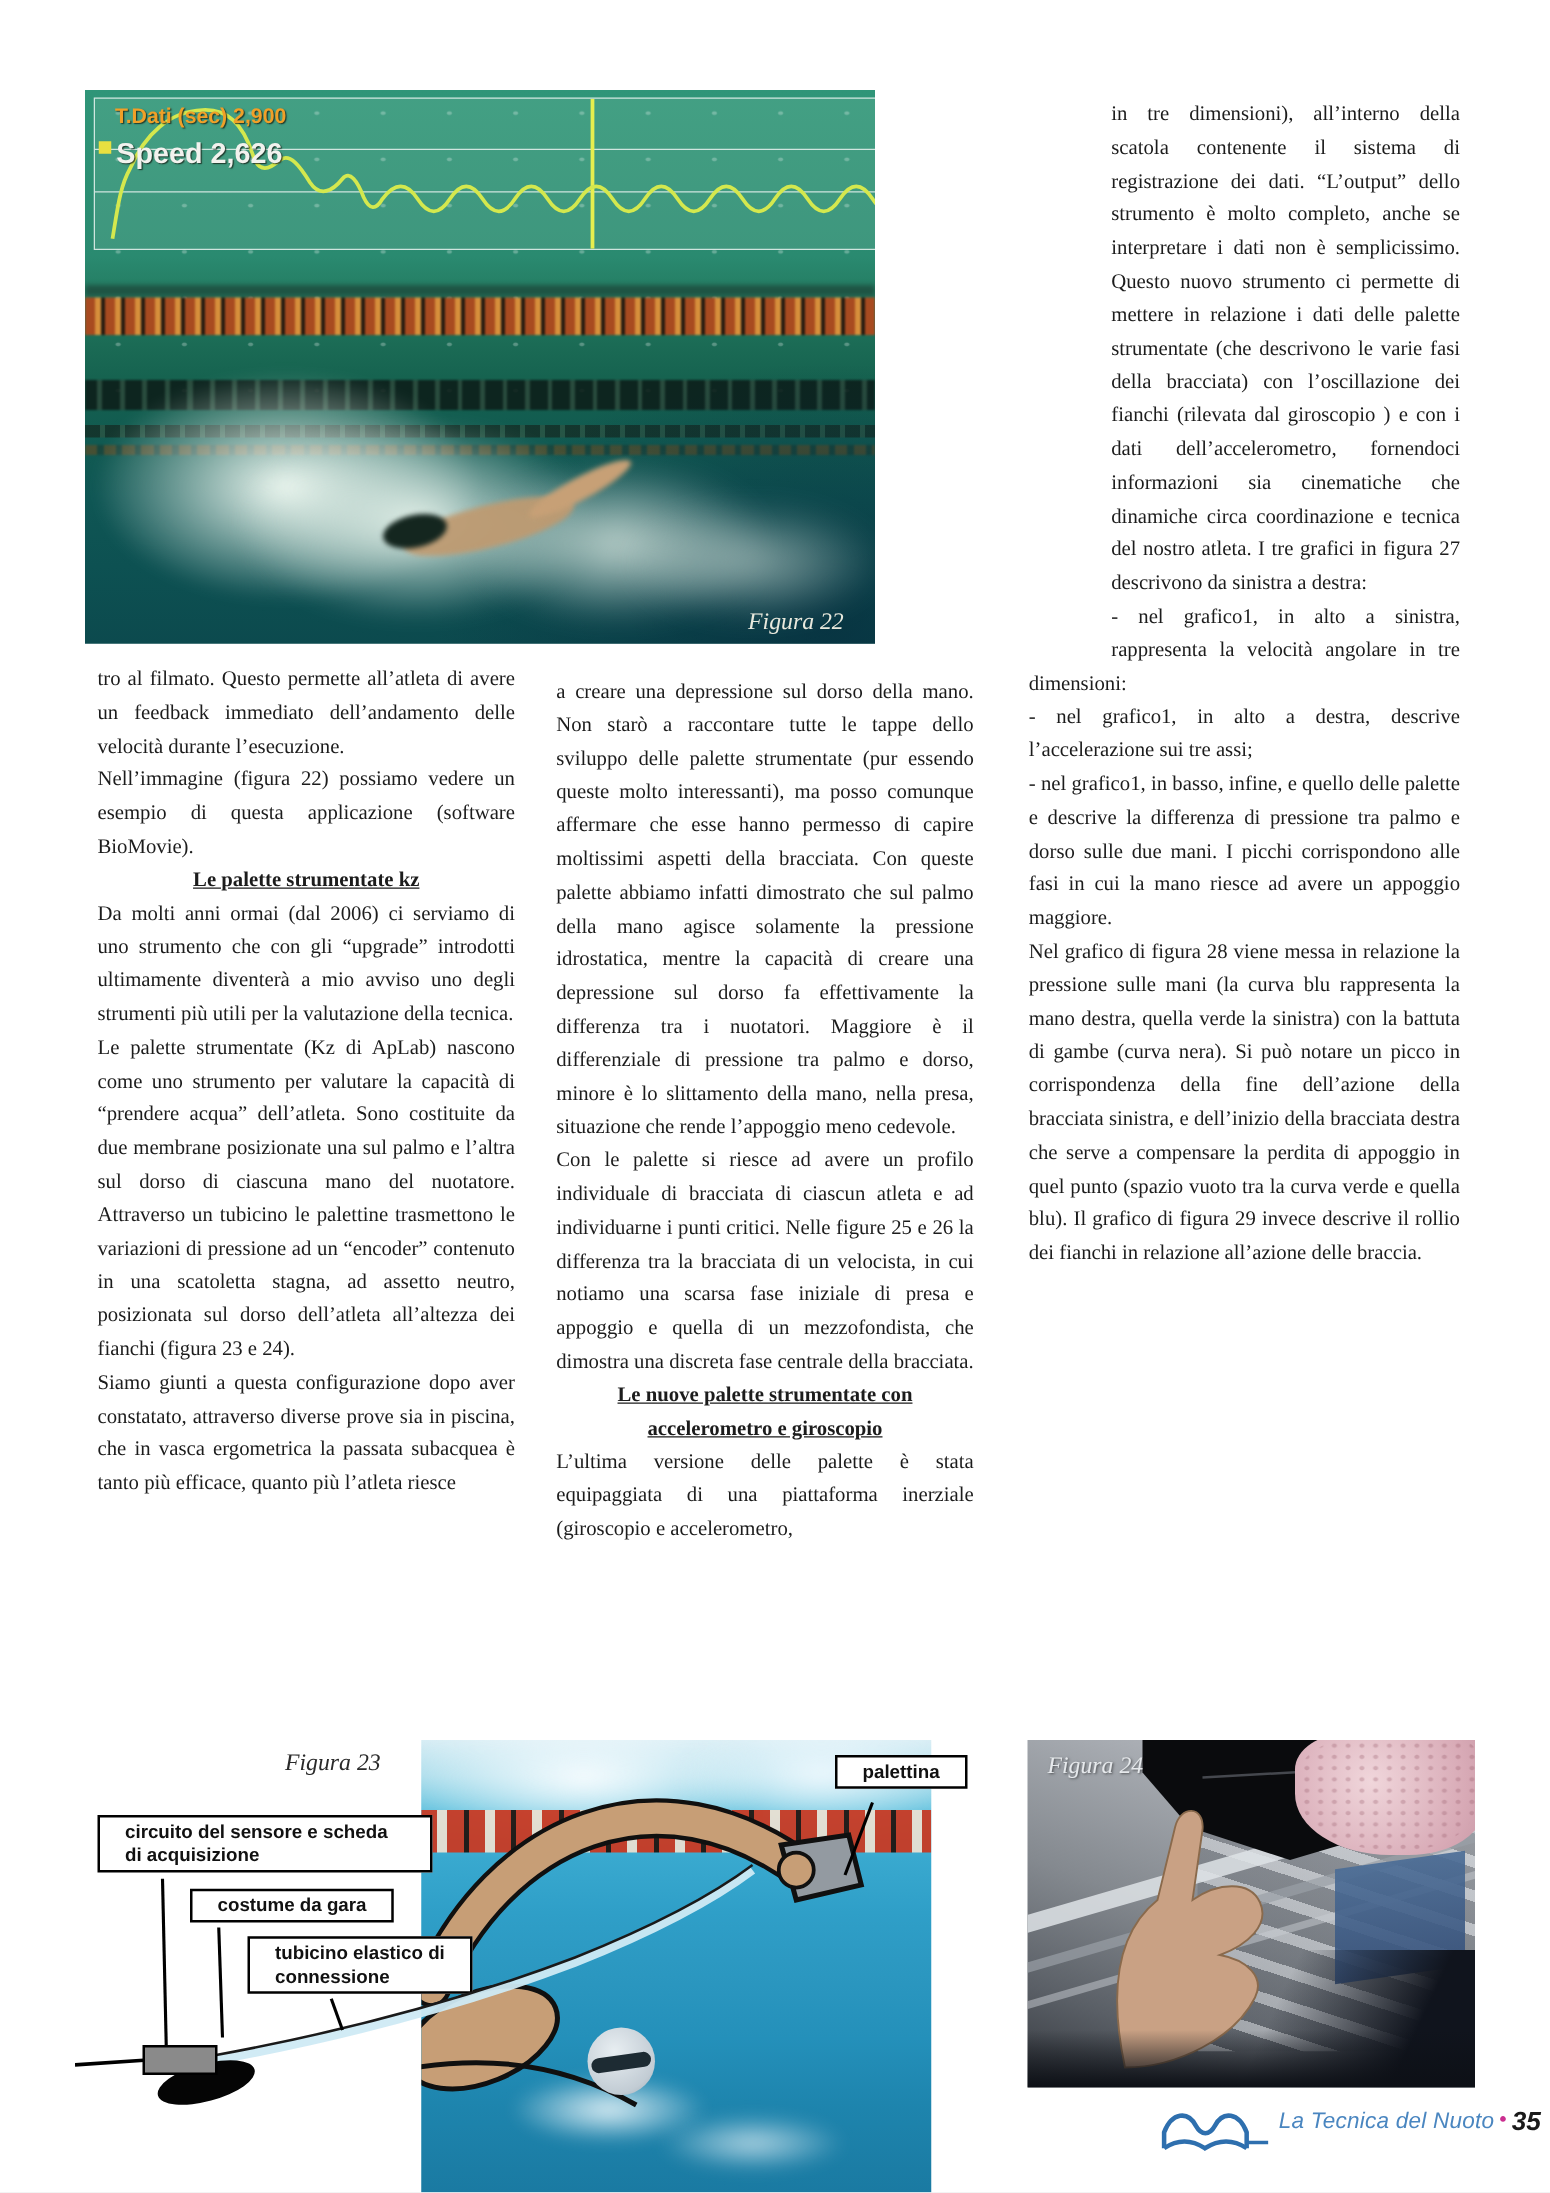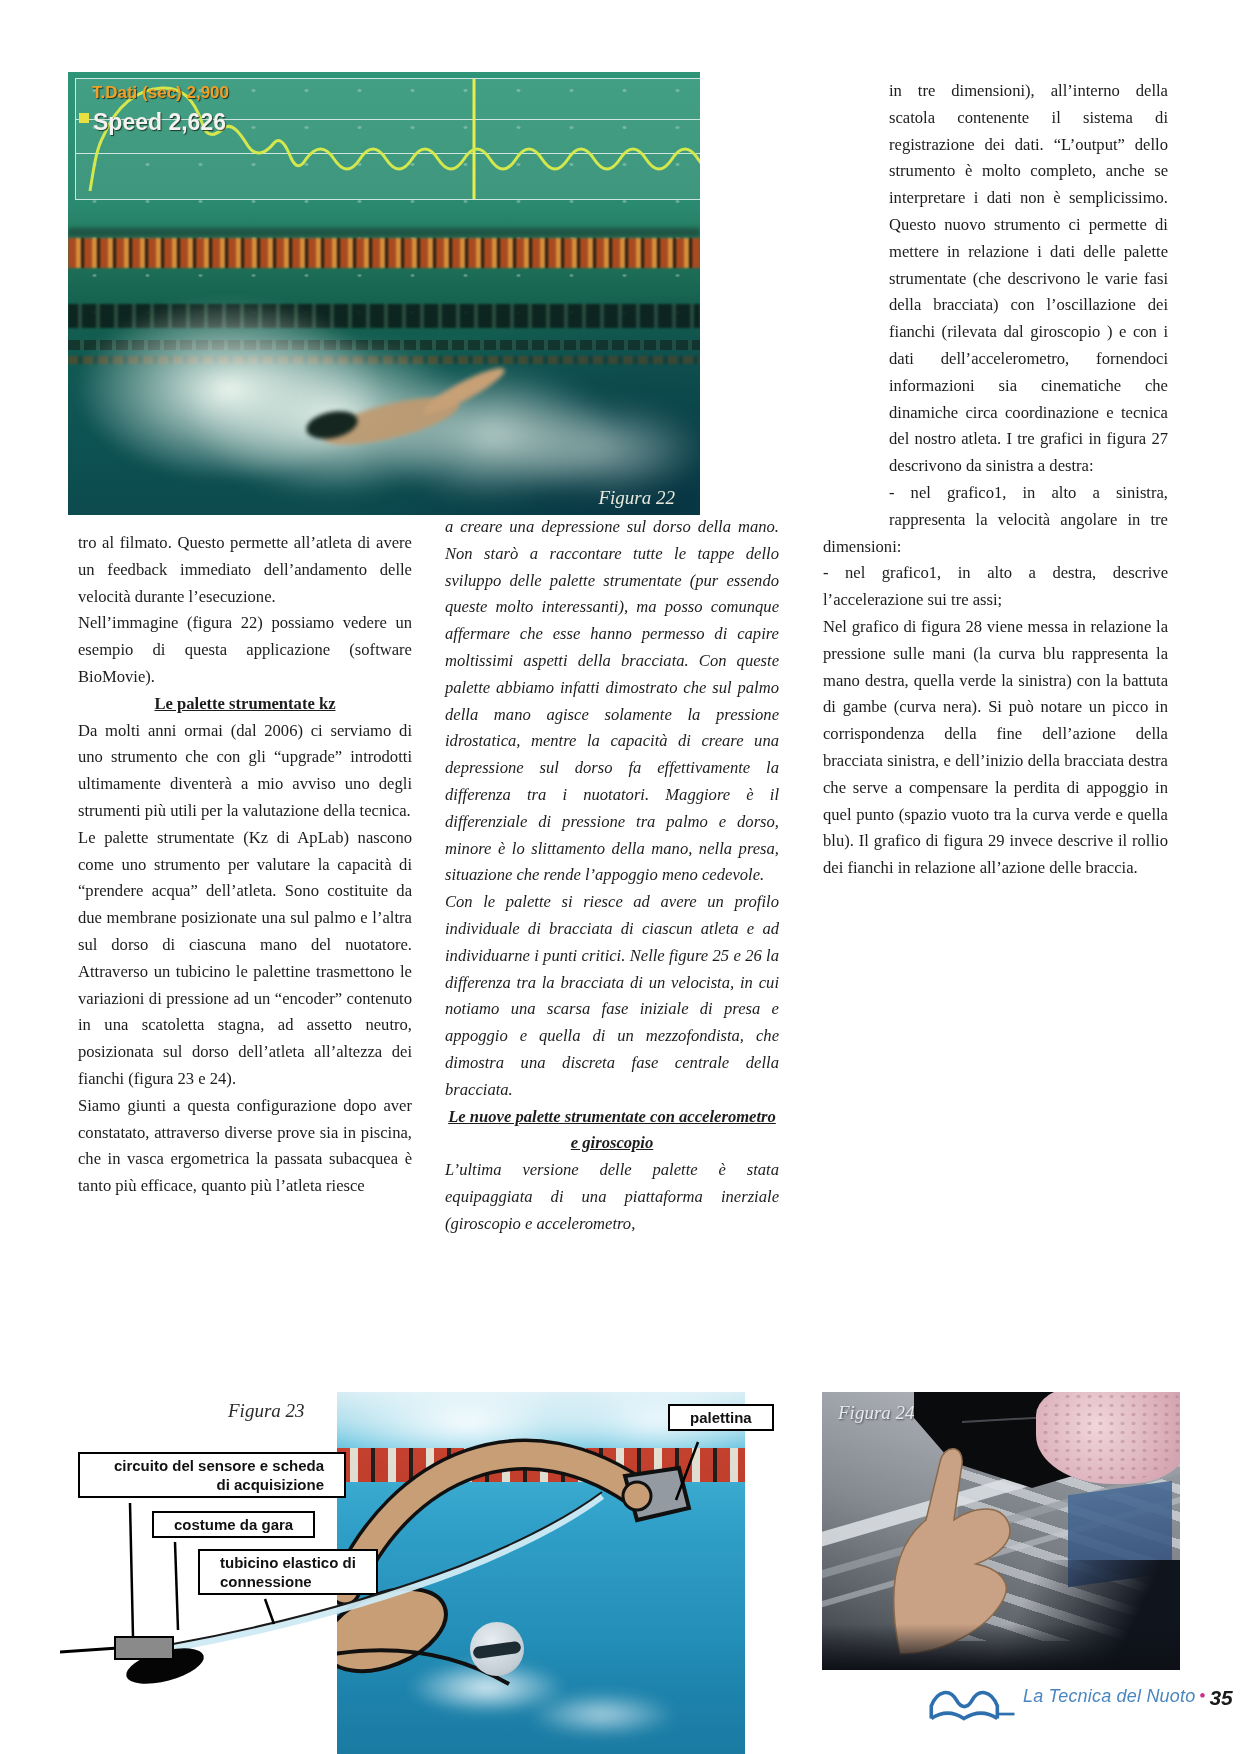--- a/index.html
+++ b/index.html
@@ -41,21 +41,21 @@
   .swatch{position:absolute;left:3px;top:34px;width:10px;height:10px;background:#e8e040;}
   .tick{position:absolute;right:3px;font-family:"Liberation Sans",sans-serif;font-weight:bold;font-size:12px;
         color:#eef2ee;text-shadow:1px 1px 1px rgba(20,30,20,.7);}
   .fig22cap{position:absolute;right:25px;bottom:6px;font-style:italic;font-size:19px;color:#e9e9dd;}
   
   .col{position:absolute;font-size:16.6px;line-height:26.8px;text-align:justify;}
   .col p{margin:0;}
   .col-heading{text-align:center;font-weight:bold;margin:0;}
   .col-heading span{text-decoration:underline;}
   .c1{left:78px;top:530px;width:334px;}
-  .c2{left:445px;top:514px;width:334px;font-style:italic;}
+  .c2{left:445px;top:540px;width:334px;}
   .c3{left:823px;top:78px;width:345px;}
   .c3 .spacer{float:left;width:66px;height:452px;}
   
   .fig23cap{position:absolute;left:228px;top:1400px;font-style:italic;font-size:19px;color:#2a2a2a;}
   .fig23photo{position:absolute;left:337px;top:1392px;width:408px;height:362px;overflow:hidden;
         background:linear-gradient(180deg,#d8eef5 0%,#a8dceb 8%,#62c2de 16%,#39a9cf 26%,#2f9fc8 38%,#2b97c0 52%,#2490ba 66%,#1e85ae 80%,#1a7aa2 100%);}
   .f23splash1{left:-20px;top:-25px;width:300px;height:110px;background:radial-gradient(rgba(250,253,255,.95),rgba(250,253,255,0) 70%);filter:blur(6px);}
   .f23splash2{left:200px;top:-20px;width:240px;height:95px;background:radial-gradient(rgba(245,251,255,.9),rgba(245,251,255,0) 70%);filter:blur(7px);}
   .f23foam1{left:70px;top:268px;width:160px;height:55px;background:radial-gradient(rgba(240,249,252,.9),rgba(240,249,252,0) 70%);filter:blur(6px);}
   .f23foam2{left:190px;top:300px;width:150px;height:45px;background:radial-gradient(rgba(240,249,252,.7),rgba(240,249,252,0) 70%);filter:blur(7px);}
@@ -143,20 +143,21 @@
     <p>Con le palette si riesce ad avere un profilo individuale di bracciata di ciascun atleta e ad individuarne i punti critici. Nelle figure 25 e 26 la differenza tra la bracciata di un velocista, in cui notiamo una scarsa fase iniziale di presa e appoggio e quella di un mezzofondista, che dimostra una discreta fase centrale della bracciata.</p>
     <p class="col-heading"><span>Le nuove palette strumentate con accelerometro e giroscopio</span></p>
     <p>L’ultima versione delle palette è stata equipaggiata di una piattaforma inerziale (giroscopio e accelerometro,</p>
   </div>
 
   <div class="col c3">
     <div class="spacer"></div>
     <p>in tre dimensioni), all’interno della scatola contenente il sistema di registrazione dei dati. “L’output” dello strumento è molto completo, anche se interpretare i dati non è semplicissimo. Questo nuovo strumento ci permette di mettere in relazione i dati delle palette strumentate (che descrivono le varie fasi della bracciata) con l’oscillazione dei fianchi (rilevata dal giroscopio ) e con i dati dell’accelerometro, fornendoci informazioni sia cinematiche che dinamiche circa coordinazione e tecnica del nostro atleta. I tre grafici in figura 27 descrivono da sinistra a destra:</p>
     <p>-  nel grafico1, in alto a sinistra, rappresenta la velocità angolare in tre dimensioni:</p>
     <p>-  nel grafico1, in alto a destra, descrive l’accelerazione sui tre assi;</p>
+    <p>-  nel grafico1, in basso, infine, e quello delle palette e descrive la differenza di pressione tra palmo e dorso sulle due mani. I picchi corrispondono alle fasi in cui la mano riesce ad avere un appoggio maggiore.</p>
     <p>Nel grafico di figura 28 viene messa in relazione la pressione sulle mani (la curva blu rappresenta la mano destra, quella verde la sinistra) con la battuta di gambe (curva nera). Si può notare un picco in corrispondenza della fine dell’azione della bracciata sinistra, e dell’inizio della bracciata destra che serve a compensare la perdita di appoggio in quel punto (spazio vuoto tra la curva verde e quella blu). Il grafico di figura 29 invece descrive il rollio dei fianchi in relazione all’azione delle braccia.</p>
   </div>
 
   <div class="fig23cap">Figura 23</div>
 
   <div class="fig23photo">
     <div class="blob f23splash1"></div>
     <div class="blob f23splash2"></div>
     <div class="f23rope"></div>
     <div class="blob f23foam1"></div>
@@ -178,21 +179,21 @@
     <path d="M113,254 C200,238 300,214 400,176 C460,152 510,126 542,102" fill="none" stroke="#1a1a1a" stroke-width="2"></path>
     <line x1="70" y1="113" x2="73" y2="247" stroke="#000" stroke-width="2.5"></line>
     <line x1="115" y1="152" x2="118" y2="240" stroke="#000" stroke-width="2.5"></line>
     <line x1="205" y1="209" x2="214" y2="234" stroke="#000" stroke-width="2.5"></line>
     <line x1="638" y1="52" x2="616" y2="110" stroke="#000" stroke-width="2.5"></line>
     <line x1="0" y1="262" x2="58" y2="258" stroke="#000" stroke-width="3"></line>
     <ellipse cx="105" cy="276" rx="40" ry="15" fill="#050505" transform="rotate(-15 105 276)"></ellipse>
     <rect x="55" y="247" width="58" height="22" fill="#8a8a8a" stroke="#000" stroke-width="2"></rect>
   </svg>
 
-  <div class="labelbox" style="left:78px;top:1452px;width:224px;text-align:right;">circuito del sensore e scheda di acquisizione</div>
+  <div class="labelbox" style="left:78px;top:1452px;width:224px;">circuito del sensore e scheda di acquisizione</div>
   <div class="labelbox" style="left:152px;top:1511px;white-space:nowrap;">costume da gara</div>
   <div class="labelbox" style="left:198px;top:1549px;width:136px;">tubicino elastico di connessione</div>
   <div class="labelbox" style="left:668px;top:1404px;white-space:nowrap;z-index:6;">palettina</div>
 
   <div class="fig24">
     <div class="rungs"></div>
     <svg width="358" height="278" viewBox="0 0 358 278" style="position:absolute;left:0;top:0">
       <line x1="-10" y1="150" x2="368" y2="40" stroke="#dfe3e7" stroke-width="14" opacity="0.85"></line>
       <line x1="-10" y1="185" x2="368" y2="75" stroke="#9aa0a7" stroke-width="8" opacity="0.7"></line>
       <line x1="-10" y1="215" x2="368" y2="105" stroke="#caced3" stroke-width="6" opacity="0.5"></line>

